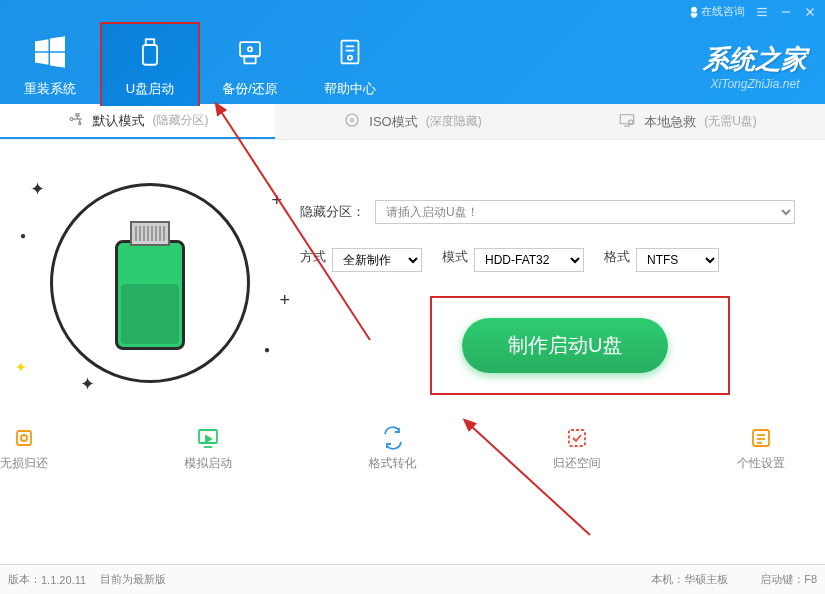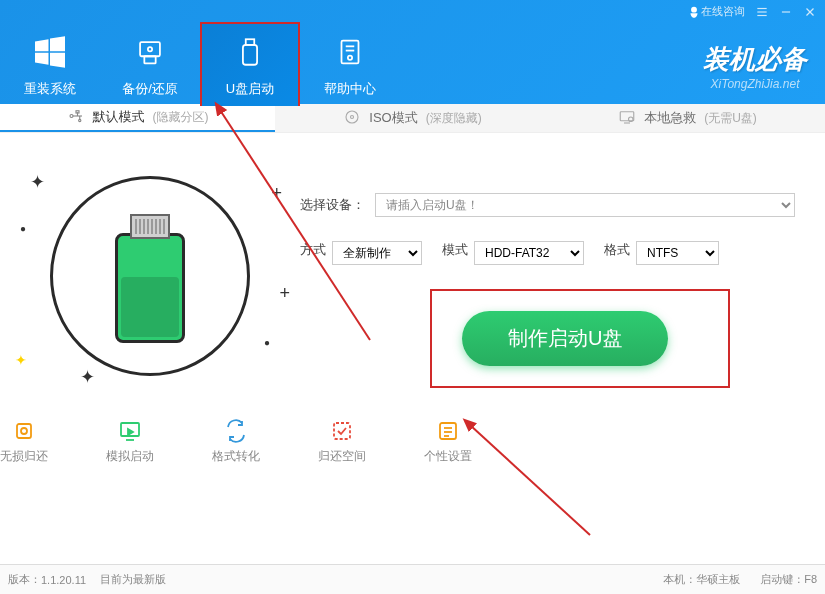--- a/index.html
+++ b/index.html
@@ -14,21 +14,21 @@
 .nav { display: flex; align-items: flex-end; padding-top: 22px; }
 .nav-item { width: 100px; text-align: center; color: #fff; cursor: pointer; padding: 8px 0; position: relative; }
 .nav-item.active { background: linear-gradient(135deg, #0b7fd6, #0a8ae6); border: 2px solid #d02a2a; border-bottom: none; }
 .nav-item-icon { height: 40px; display: flex; align-items: center; justify-content: center; }
 .nav-item-label { font-size: 13px; margin-top: 8px; }
 
 .brand { position: absolute; right: 18px; top: 42px; text-align: center; color: #fff; }
 .brand-title { font-size: 26px; font-weight: bold; font-style: italic; text-shadow: 1px 1px 2px rgba(0,0,0,0.2); }
 .brand-sub { font-size: 12px; color: #b8dffa; font-style: italic; }
 
-.mode-tabs { display: flex; height: 29px; border-bottom: 1px solid #eee; background: #f5f5f5; }
+.mode-tabs { display: flex; height: 36px; border-bottom: 1px solid #eee; background: #f5f5f5; }
 .mode-tab { flex: 1; display: flex; align-items: center; justify-content: center; gap: 8px; cursor: pointer; font-size: 13px; color: #6e6e6e; }
 .mode-tab.active { background: #fff; color: #333; border-bottom: 2px solid #1a92e8; }
 .mode-tab-sub { color: #aaa; font-size: 12px; }
 
 .main { display: flex; padding: 30px 0 10px 0; }
 .illustration { width: 300px; display: flex; align-items: center; justify-content: center; position: relative; }
 .usb-circle { width: 200px; height: 200px; border: 3px solid #2a2a2a; border-radius: 50%; display: flex; align-items: center; justify-content: center; position: relative; }
 .usb-body { width: 70px; height: 110px; background: #2ecc71; border: 3px solid #2a2a2a; border-radius: 8px; position: relative; top: 12px; }
 .usb-tip { width: 40px; height: 25px; background: #d0d0d0; border: 2px solid #666; position: absolute; top: -22px; left: 50%; transform: translateX(-50%); }
 .usb-tip::before { content: ''; position: absolute; inset: 3px; background: repeating-linear-gradient(90deg, #999 0, #999 2px, transparent 2px, transparent 4px); }
@@ -46,31 +46,31 @@
 .sel-device { flex: 1; color: #888; }
 .sel-sm { width: 90px; }
 .sel-md { width: 110px; }
 .sel-xs { width: 83px; }
 .opts-row { gap: 20px; }
 .opt-group { display: flex; align-items: flex-start; gap: 6px; }
 
 .action-box { border: 2px solid #d02a2a; padding: 20px 30px; width: 300px; margin: 10px 0 0 130px; display: flex; justify-content: flex-start; position: relative; }
 .big-btn { background: linear-gradient(#2ecc71, #27ae60); color: #fff; font-size: 20px; padding: 14px 46px; border: none; border-radius: 30px; cursor: pointer; box-shadow: 0 3px 8px rgba(46,204,113,0.5); }
 
-.tool-row { display: flex; justify-content: flex-start; gap: 58px; padding: 20px 40px 0 0; }
+.tool-row { display: flex; justify-content: space-between; gap: 58px; padding: 20px 40px 0 0; }
 .tool-item { text-align: center; cursor: pointer; color: #888; font-size: 12px; }
 .tool-icon { height: 26px; margin-bottom: 4px; display: flex; align-items: center; justify-content: center; }
 .tool-item:nth-child(1) .tool-icon { color: #f39c12; }
 .tool-item:nth-child(2) .tool-icon { color: #2ecc71; }
 .tool-item:nth-child(3) .tool-icon { color: #3498db; }
 .tool-item:nth-child(4) .tool-icon { color: #e74c3c; }
 .tool-item:nth-child(5) .tool-icon { color: #f39c12; }
 
 .statusbar { position: absolute; bottom: 0; left: 0; right: 0; height: 30px; border-top: 1px solid #ddd; display: flex; align-items: center; padding: 0 8px; font-size: 11px; color: #888; background: #fafafa; }
-.status-right { margin-left: auto; display: flex; gap: 20px; }
+.status-right { margin-left: auto; display: flex; gap: 32px; }
 
 .arrow-svg { position: absolute; pointer-events: none; z-index: 10; }
 </style>
 </head>
 <body>
 
 <div class="header">
   <div class="titlebar">
     <span class="titlebar-btn">
       <span class="titlebar-icon">
@@ -103,54 +103,54 @@
 
   <div class="nav">
     <div class="nav-item">
       <div class="nav-item-icon">
         <svg viewBox="0 0 48 48" width="36" height="36" fill="#fff">
             <path d="M4 10l18-3v16H4zM24 6l20-3v20H24zM4 25h18v16l-18-3zM24 25h20v20l-20-3z"></path>
           </svg>
       </div>
       <div class="nav-item-label">重装系统</div>
     </div>
+    <div class="nav-item active">
+      <div class="nav-item-icon">
+        <svg viewBox="0 0 48 48" width="34" height="34" fill="none" stroke="#fff" stroke-width="2.5">
+            <rect x="14" y="14" width="20" height="28" rx="4"></rect>
+            <rect x="18" y="6" width="12" height="8"></rect>
+          </svg>
+      </div>
+      <div class="nav-item-label">U盘启动</div>
+    </div>
     <div class="nav-item">
       <div class="nav-item-icon">
         <svg viewBox="0 0 48 48" width="34" height="34" fill="none" stroke="#fff" stroke-width="2.5">
             <rect x="10" y="10" width="28" height="20" rx="2"></rect>
             <rect x="16" y="30" width="16" height="10" rx="1"></rect>
             <circle cx="24" cy="20" r="3"></circle>
           </svg>
       </div>
       <div class="nav-item-label">备份/还原</div>
-    </div>
-    <div class="nav-item active">
-      <div class="nav-item-icon">
-        <svg viewBox="0 0 48 48" width="34" height="34" fill="none" stroke="#fff" stroke-width="2.5">
-            <rect x="14" y="14" width="20" height="28" rx="4"></rect>
-            <rect x="18" y="6" width="12" height="8"></rect>
-          </svg>
-      </div>
-      <div class="nav-item-label">U盘启动</div>
     </div>
     <div class="nav-item">
       <div class="nav-item-icon">
         <svg viewBox="0 0 48 48" width="34" height="34" fill="none" stroke="#fff" stroke-width="2.5">
             <rect x="12" y="8" width="24" height="32" rx="2"></rect>
             <line x1="18" y1="16" x2="30" y2="16"></line>
             <line x1="18" y1="22" x2="30" y2="22"></line>
             <circle cx="24" cy="32" r="3"></circle>
           </svg>
       </div>
       <div class="nav-item-label">帮助中心</div>
     </div>
   </div>
 
   <div class="brand">
-    <div class="brand-title">装机必备</div>
+    <div class="brand-title">系统之家</div>
     <div class="brand-sub">XiTongZhiJia.net</div>
   </div>
 </div>
 
 <div class="mode-tabs">
   <div class="mode-tab active">
     <span>
       <svg viewBox="0 0 24 24" width="18" height="18" fill="none" stroke="#888" stroke-width="1.5">
           <circle cx="6" cy="12" r="2"></circle>
           <line x1="8" y1="12" x2="20" y2="12"></line>
@@ -198,21 +198,21 @@
     <span class="sparkle s2">+</span>
     <span class="sparkle s3">●</span>
     <span class="sparkle s4">+</span>
     <span class="sparkle s5">✦</span>
     <span class="sparkle s6">✦</span>
     <span class="sparkle s7">●</span>
   </div>
 
   <div class="form">
     <div class="form-row">
-      <span class="form-label">选择设备：</span>
+      <span class="form-label">隐藏分区：</span>
       <select class="sel-device">
         <option>请插入启动U盘！</option>
       </select>
     </div>
     <div class="form-row opts-row">
       <div class="opt-group">
         <span class="form-label">方式</span>
         <select class="sel-sm">
           <option>全新制作</option>
         </select>

